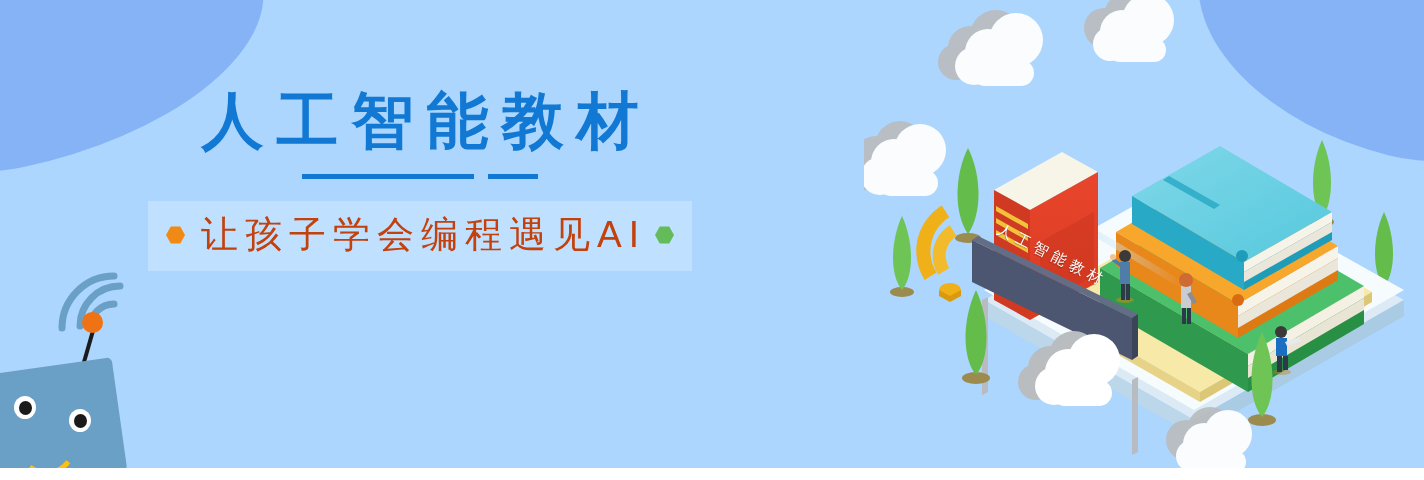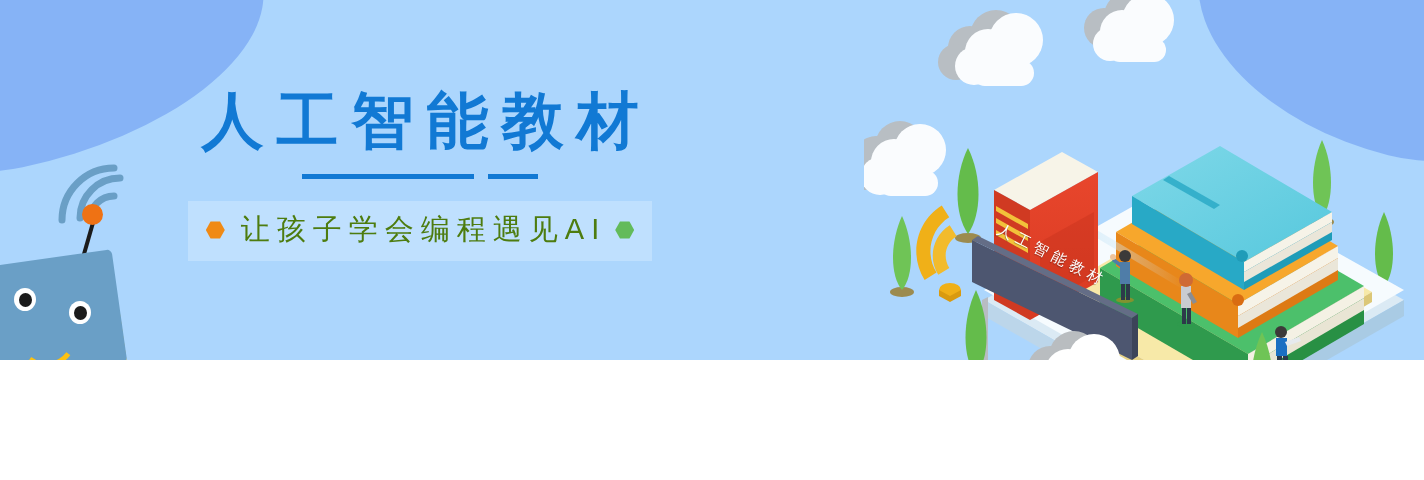--- a/index.html
+++ b/index.html
@@ -3,21 +3,21 @@
 <meta charset="utf-8">
 <style>
   html, body {
     margin: 0;
     padding: 0;
     background: #ffffff;
   }
   #banner {
     position: relative;
     width: 1424px;
-    height: 360px;
+    height: 468px;
     overflow: hidden;
     background: #acd6fd;
     font-family: "Liberation Sans", "DejaVu Sans", sans-serif;
     user-select: none;
   }
 
   
   .blob {
     position: absolute;
     background: #86b3f6;
@@ -87,23 +87,23 @@
   }
   .hexagon {
     width: 19px;
     height: 19px;
     clip-path: polygon(25% 5%, 75% 5%, 100% 50%, 75% 95%, 25% 95%, 0% 50%);
     flex: none;
   }
   #hex-left { background: #f08a15; }
   #hex-right { background: #63bb5a; }
   #subtitle-text {
-    font-size: 29px;
+    font-size: 37px;
     font-weight: 400;
-    color: #4d7c0f;
+    color: #c2410c;
     letter-spacing: 7px;
     text-indent: 7px;
     white-space: nowrap;
   }
   #tagline {
     margin-top: 36px;
     font-size: 37px;
     font-weight: 700;
     color: #2a8bf2;
     letter-spacing: 3px;

